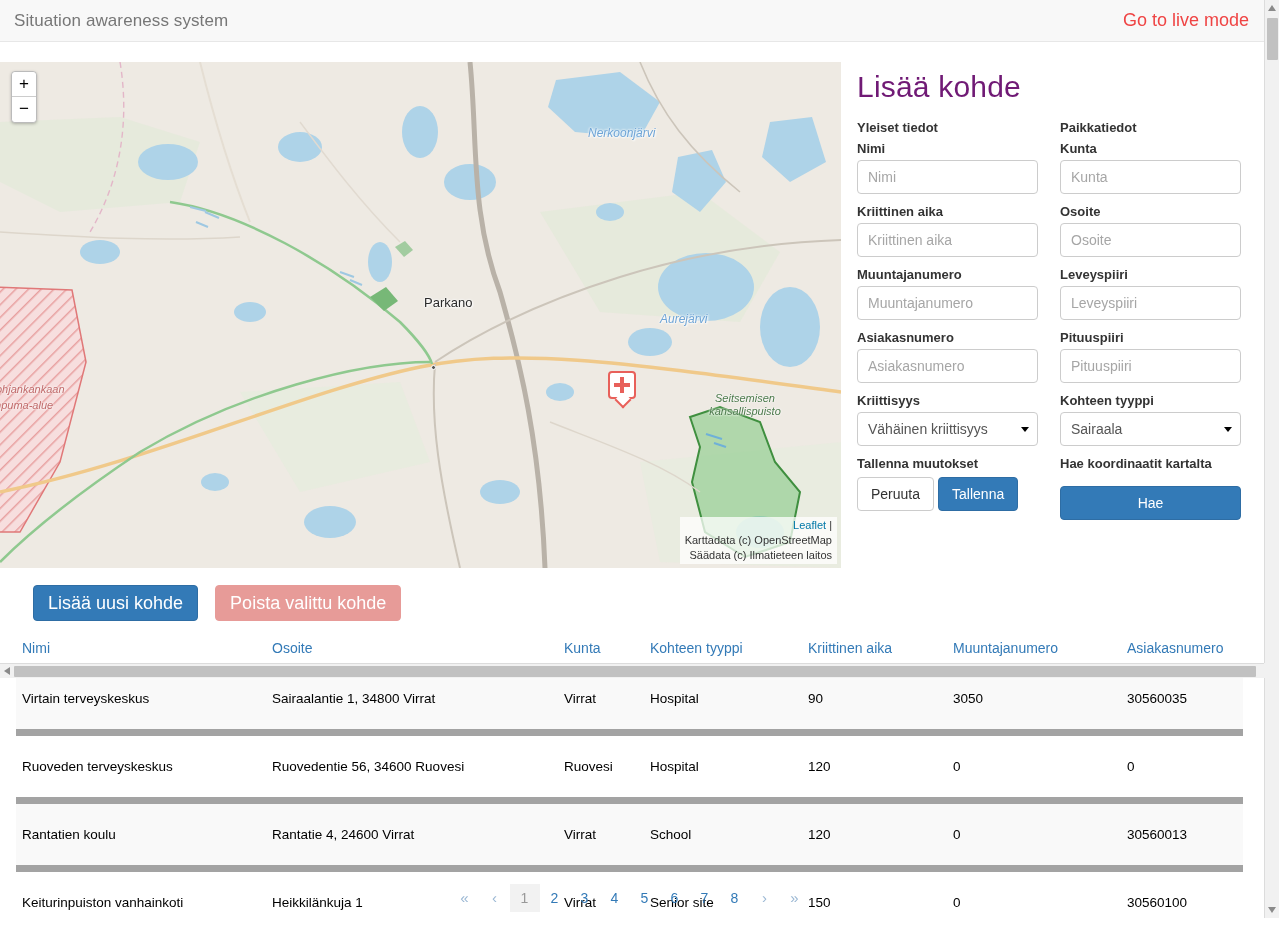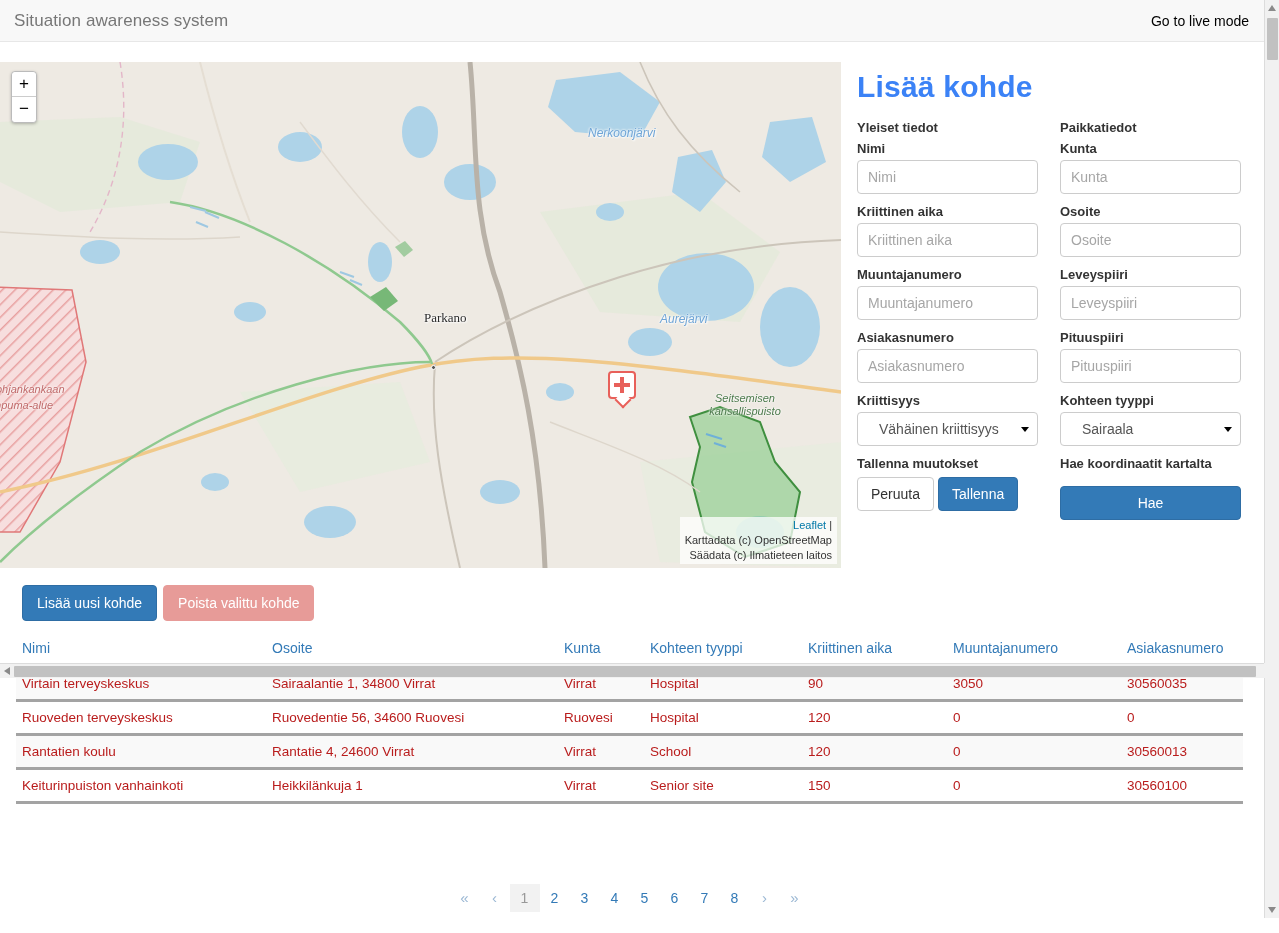--- a/index.html
+++ b/index.html
@@ -32,22 +32,22 @@
     align-items: center;
     justify-content: space-between;
     padding: 0 16px 0 14px;
   }
   .navbar-brand {
     font-size: 17px;
     color: #777;
     letter-spacing: .1px;
   }
   .navbar-link {
-    font-size: 14px;
-    color: #000000;
+    font-size: 18px;
+    color: #ef4444;
     text-decoration: none;
     cursor: pointer;
   }
 
   
   .map {
     position: absolute;
     left: 0; top: 62px;
     width: 841px;
     height: 506px;
@@ -147,22 +147,22 @@
 
   
   .panel {
     position: absolute;
     left: 857px; top: 70px;
     width: 400px;
   }
   .panel h1 {
     margin: 0 0 16px 0;
     font-size: 30px;
-    font-weight: bold;
-    color: #3b82f6;
+    font-weight: normal;
+    color: #701a75;
     letter-spacing: .2px;
   }
   .form-cols { display: flex; gap: 22px; }
   .form-col { width: 181px; }
   .section-title {
     font-size: 13px; font-weight: bold; color: #333;
     margin: 0 0 6px 0;
   }
   .field-label {
     font-size: 13px; font-weight: bold; color: #333;
@@ -184,21 +184,21 @@
   .field-select {
     position: relative;
     width: 100%; height: 34px;
     border: 1px solid #ccc;
     border-radius: 4px;
     background: #fff;
     font-size: 14px;
     color: #555;
     display: flex;
     align-items: center;
-    padding: 0 24px 0 21px;
+    padding: 0 24px 0 10px;
     margin-bottom: 10px;
     cursor: pointer;
   }
   .field-select .caret {
     position: absolute; right: 8px; top: 50%;
     margin-top: -2px;
     width: 0; height: 0;
     border-left: 4px solid transparent;
     border-right: 4px solid transparent;
     border-top: 5px solid #000;
@@ -220,43 +220,43 @@
   .btn-muted { background: #87b3d4; border-color: #87b3d4; color: #fff; }
   .btn-danger-soft { background: #e79b98; border-color: #e79b98; color: #fff; }
 
   
   .actions {
     position: absolute;
     left: 22px; top: 585px;
     display: flex;
     gap: 6px;
   }
-  .actions .btn { padding: 8px 14px; font-size: 14px; }
+  .actions .btn { padding: 8px 14px; font-size: 18px; margin-left: 11px; }
 
   
   .table-wrap {
     position: absolute;
     left: 0; top: 640px;
     width: 1259px;
     padding: 0 16px;
   }
   table { width: 100%; border-collapse: collapse; font-size: 13.5px; }
   thead th {
     text-align: left;
     font-weight: normal;
     color: #337ab7;
     padding: 0 6px 10px 6px;
     border-bottom: 2px solid #ddd;
     cursor: pointer;
     font-size: 14px;
   }
   tbody td {
-    padding: 8px 6px;
-    color: #b91c1c;
-    border-bottom: 3px solid #a3a3a3;
+    padding: 23px 6px;
+    color: #000000;
+    border-bottom: 7px solid #a3a3a3;
     white-space: nowrap;
   }
   tbody tr:nth-child(odd) { background: #f9f9f9; }
   tbody tr:nth-child(even) { background: #ffffff; }
 
   .col-nimi    { width: 250px; }
   .col-osoite  { width: 292px; }
   .col-kunta   { width: 86px; }
   .col-tyyppi  { width: 158px; }
   .col-aika    { width: 145px; }
@@ -403,21 +403,21 @@
       <path d="M340,210 l14,5 M350,218 l12,5" stroke="#9ec8e2" stroke-width="2" fill="none"></path>
       <path d="M706,372 l16,5 M714,381 l12,4" stroke="#6fb0d8" stroke-width="2" fill="none"></path>
 
       <path d="M370,235 l16,-10 l12,14 l-14,10 Z" fill="#77b877"></path>
       <path d="M395,185 l10,-6 l8,9 l-9,7 Z" fill="#8ec48e" opacity=".8"></path>
     </svg>
 
     <div class="mlabel water" style="left:548px; top:64px;margin-left:40px;">Nerkoonjärvi</div>
     <div class="mlabel water" style="left:660px; top:250px;">Aurejärvi</div>
     <div class="place-dot" style="left:431px; top:303px;"></div>
-    <div class="mlabel place" style="left:424px; top:248px;font-family:Liberation Serif, serif;">Parkano</div>
+    <div class="mlabel place" style="left:424px; top:233px;">Parkano</div>
     <div class="mlabel park" style="left:700px; top:330px; width:90px;">Seitsemisen</div>
     <div class="mlabel park" style="left:700px; top:343px; width:90px;">kansallispuisto</div>
     <div class="mlabel military" style="left:-4px; top:320px;">ohjankankaan</div>
     <div class="mlabel military" style="left:-8px; top:336px;">mpuma-alue</div>
 
     <div class="marker">
       <span class="cross-v"></span>
       <span class="cross-h"></span>
     </div>
 

